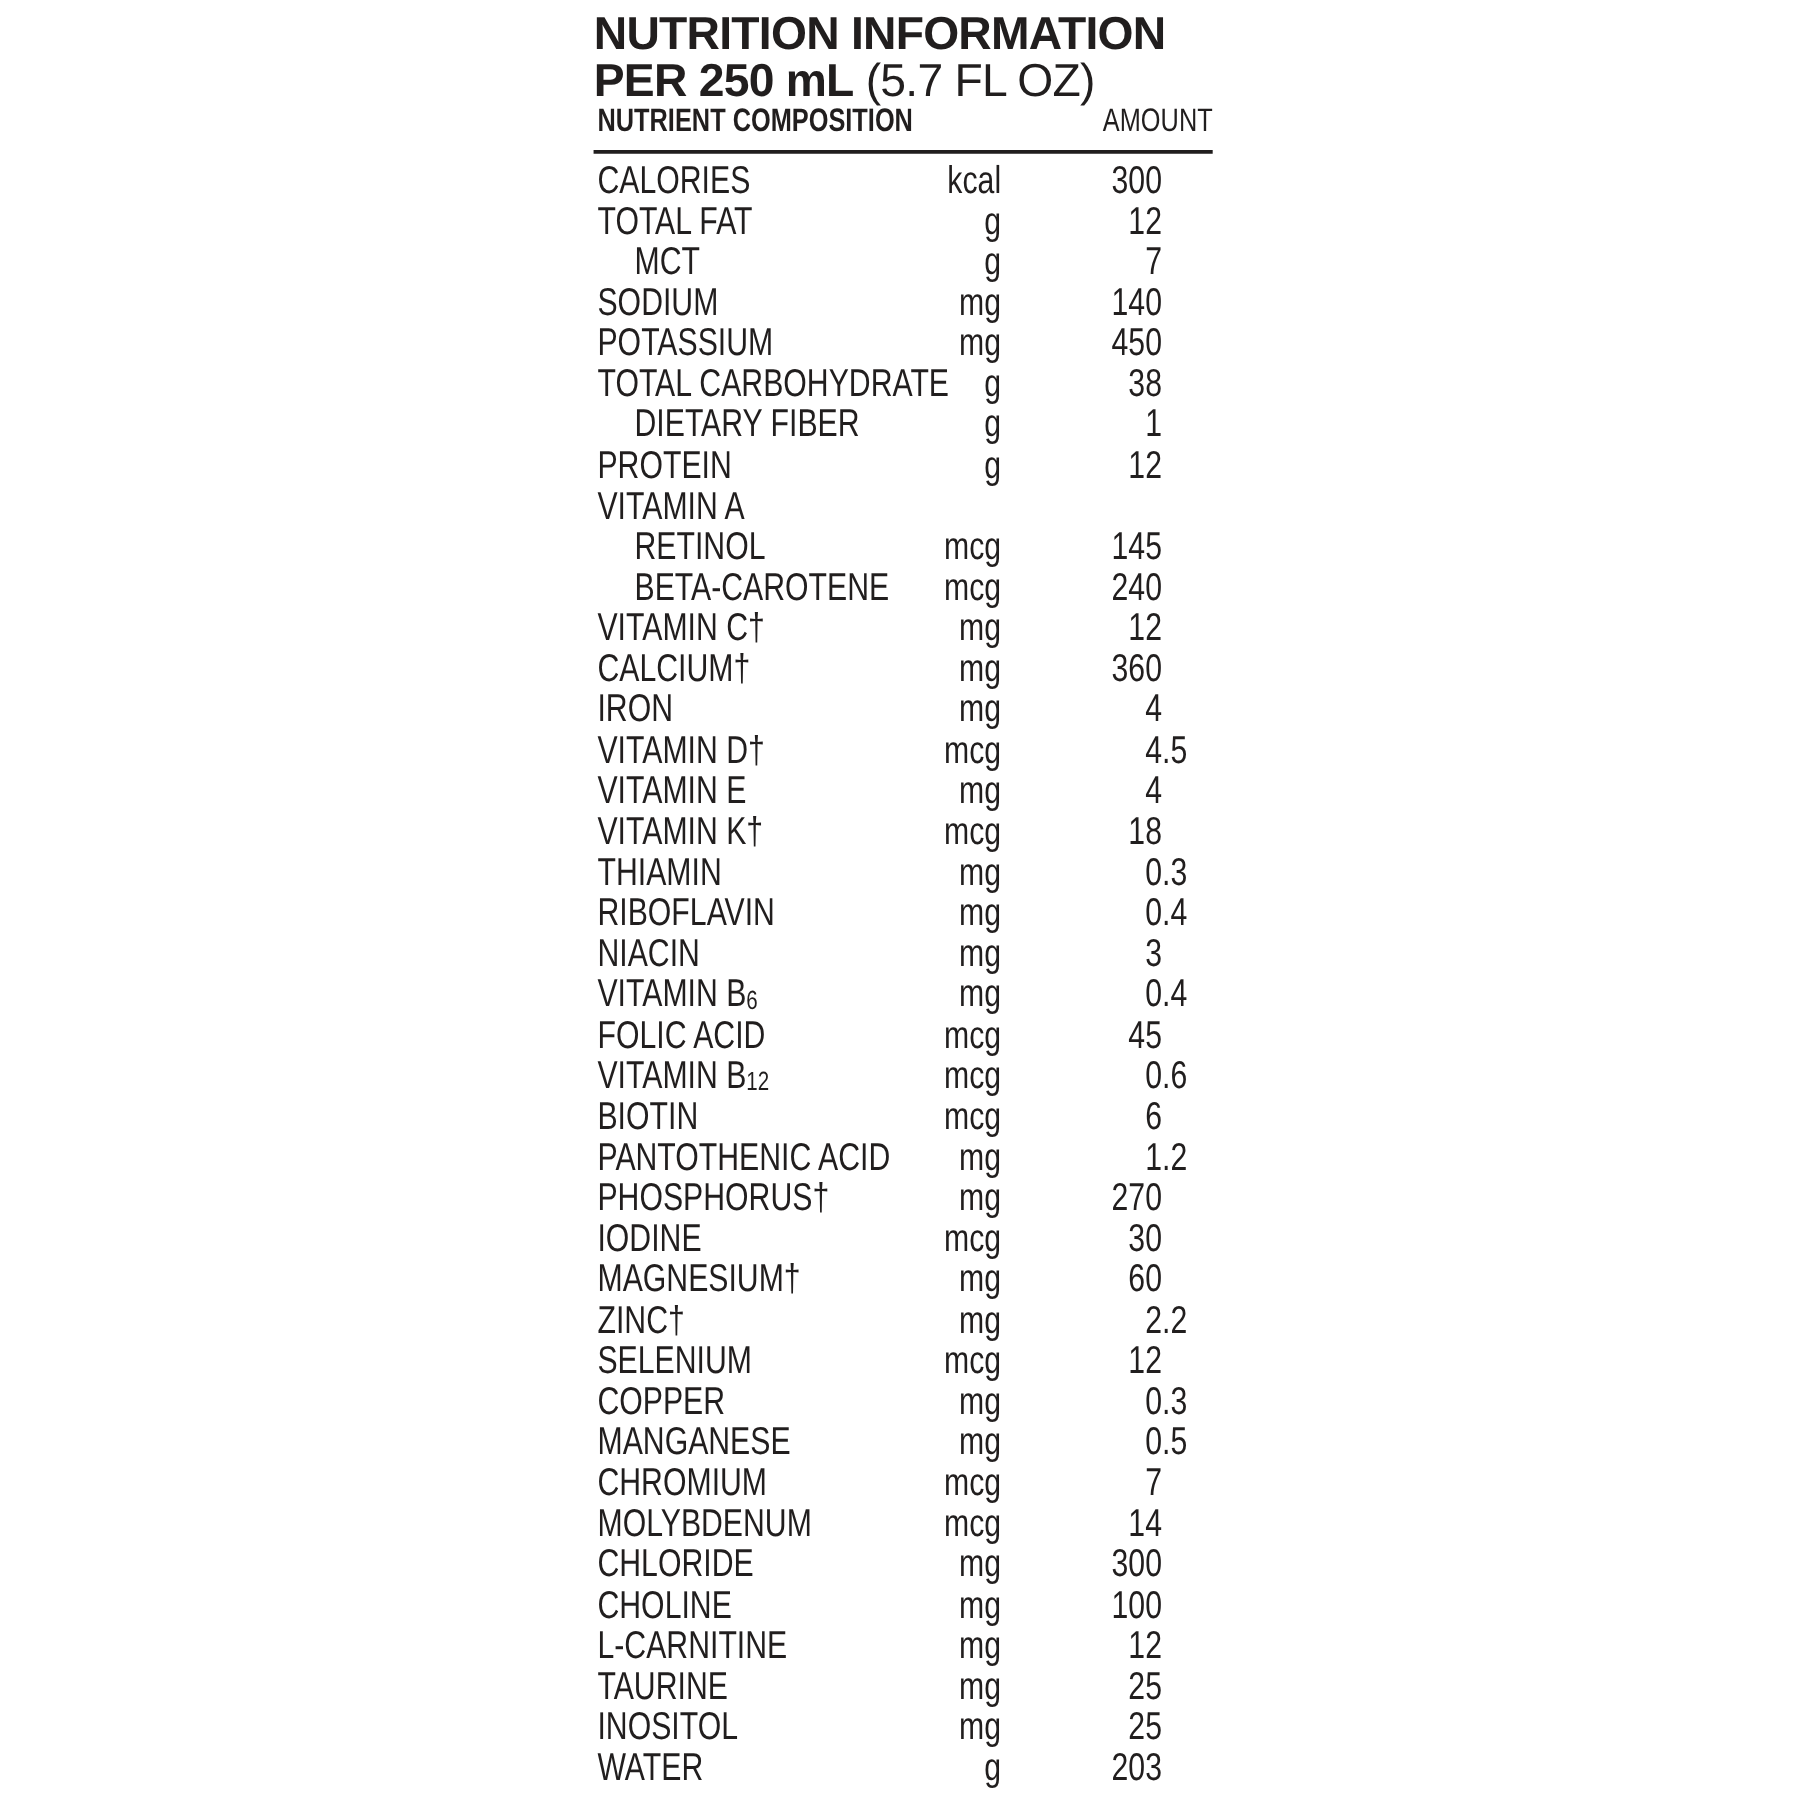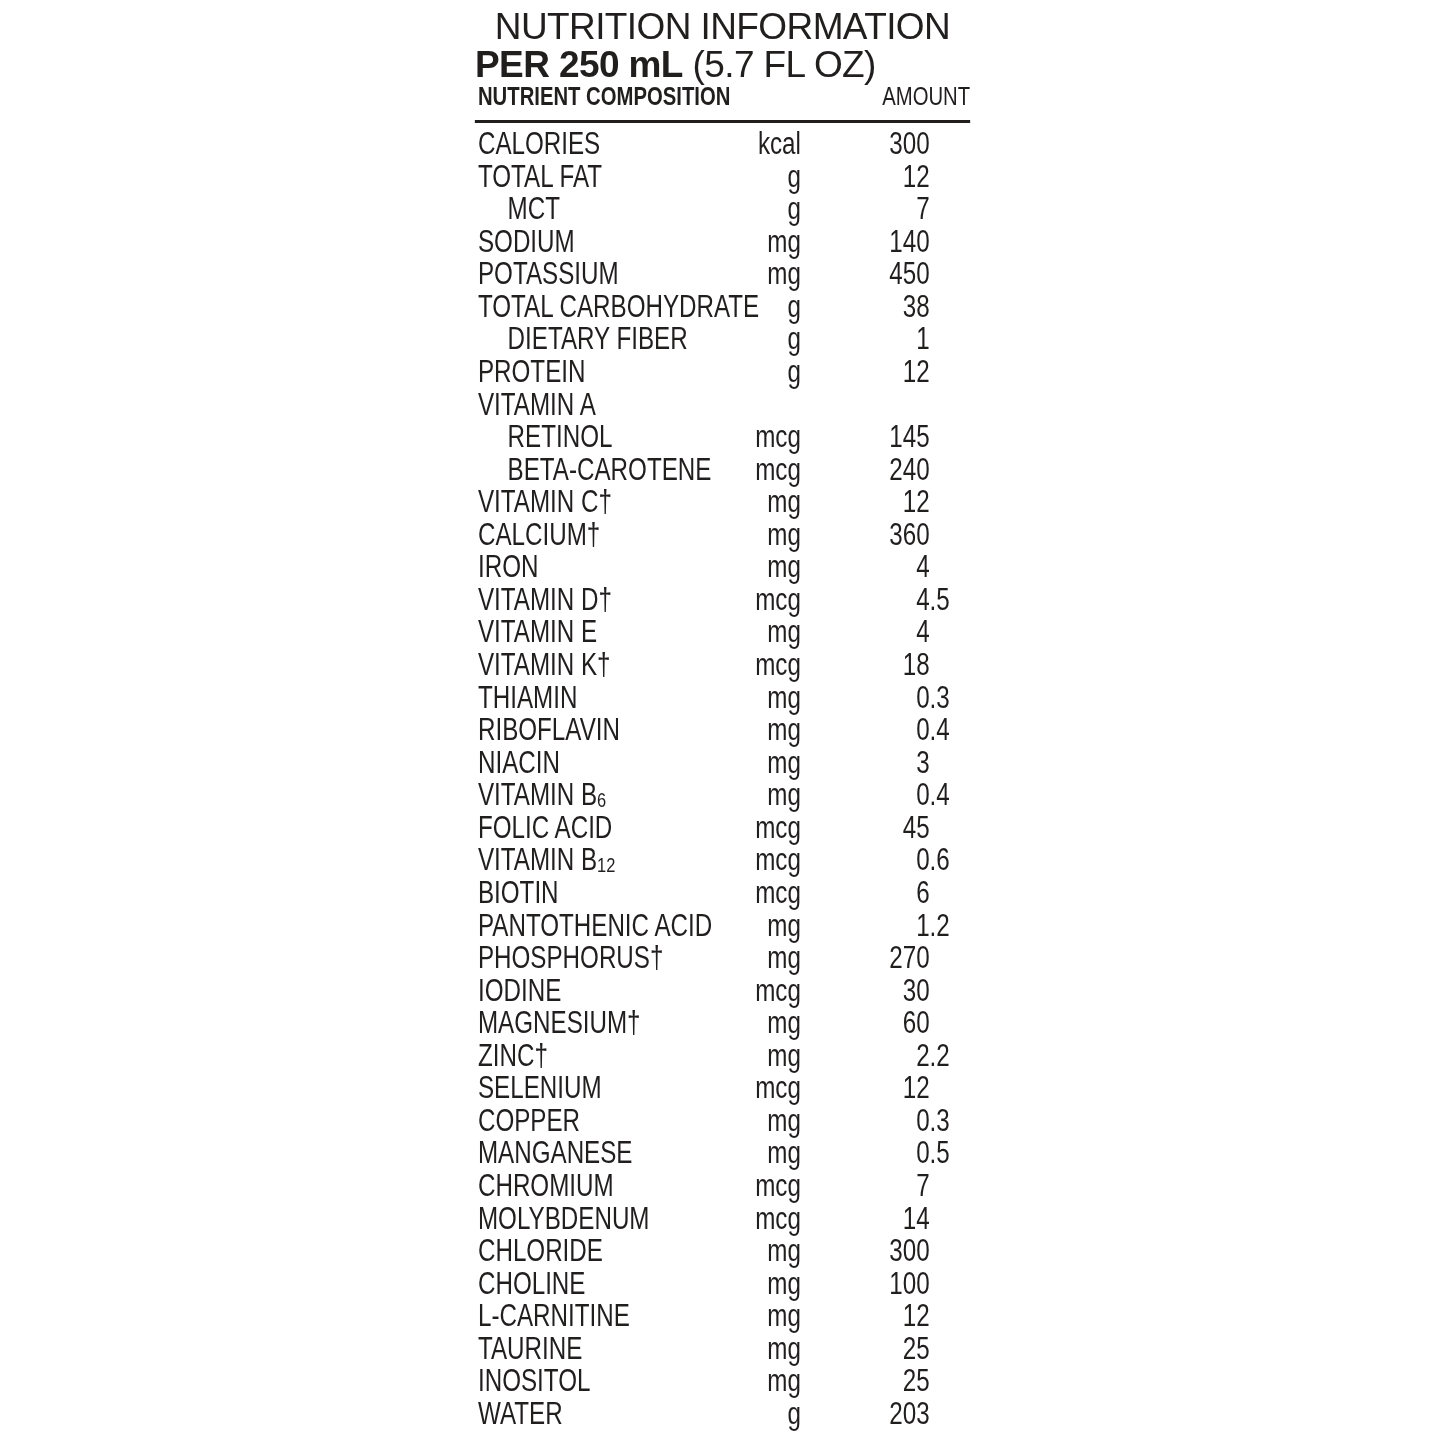--- a/index.html
+++ b/index.html
@@ -15,26 +15,25 @@
     font-family: "Liberation Sans", sans-serif;
     -webkit-font-smoothing: antialiased;
   }
   .label {
     width: 495px;
     margin: 0 auto;
     padding-top: 8px;
   }
   
   .title-line1 {
-    font-weight: normal;
+    font-weight: bold;
     font-size: 37px;
     line-height: 38px;
     letter-spacing: -0.6px;
     white-space: nowrap;
-    text-align: center;
   }
   .title-line2 {
     font-size: 37px;
     line-height: 37px;
     letter-spacing: -0.6px;
     white-space: nowrap;
   }
   .title-line2 .bold { font-weight: bold; }
 
   

